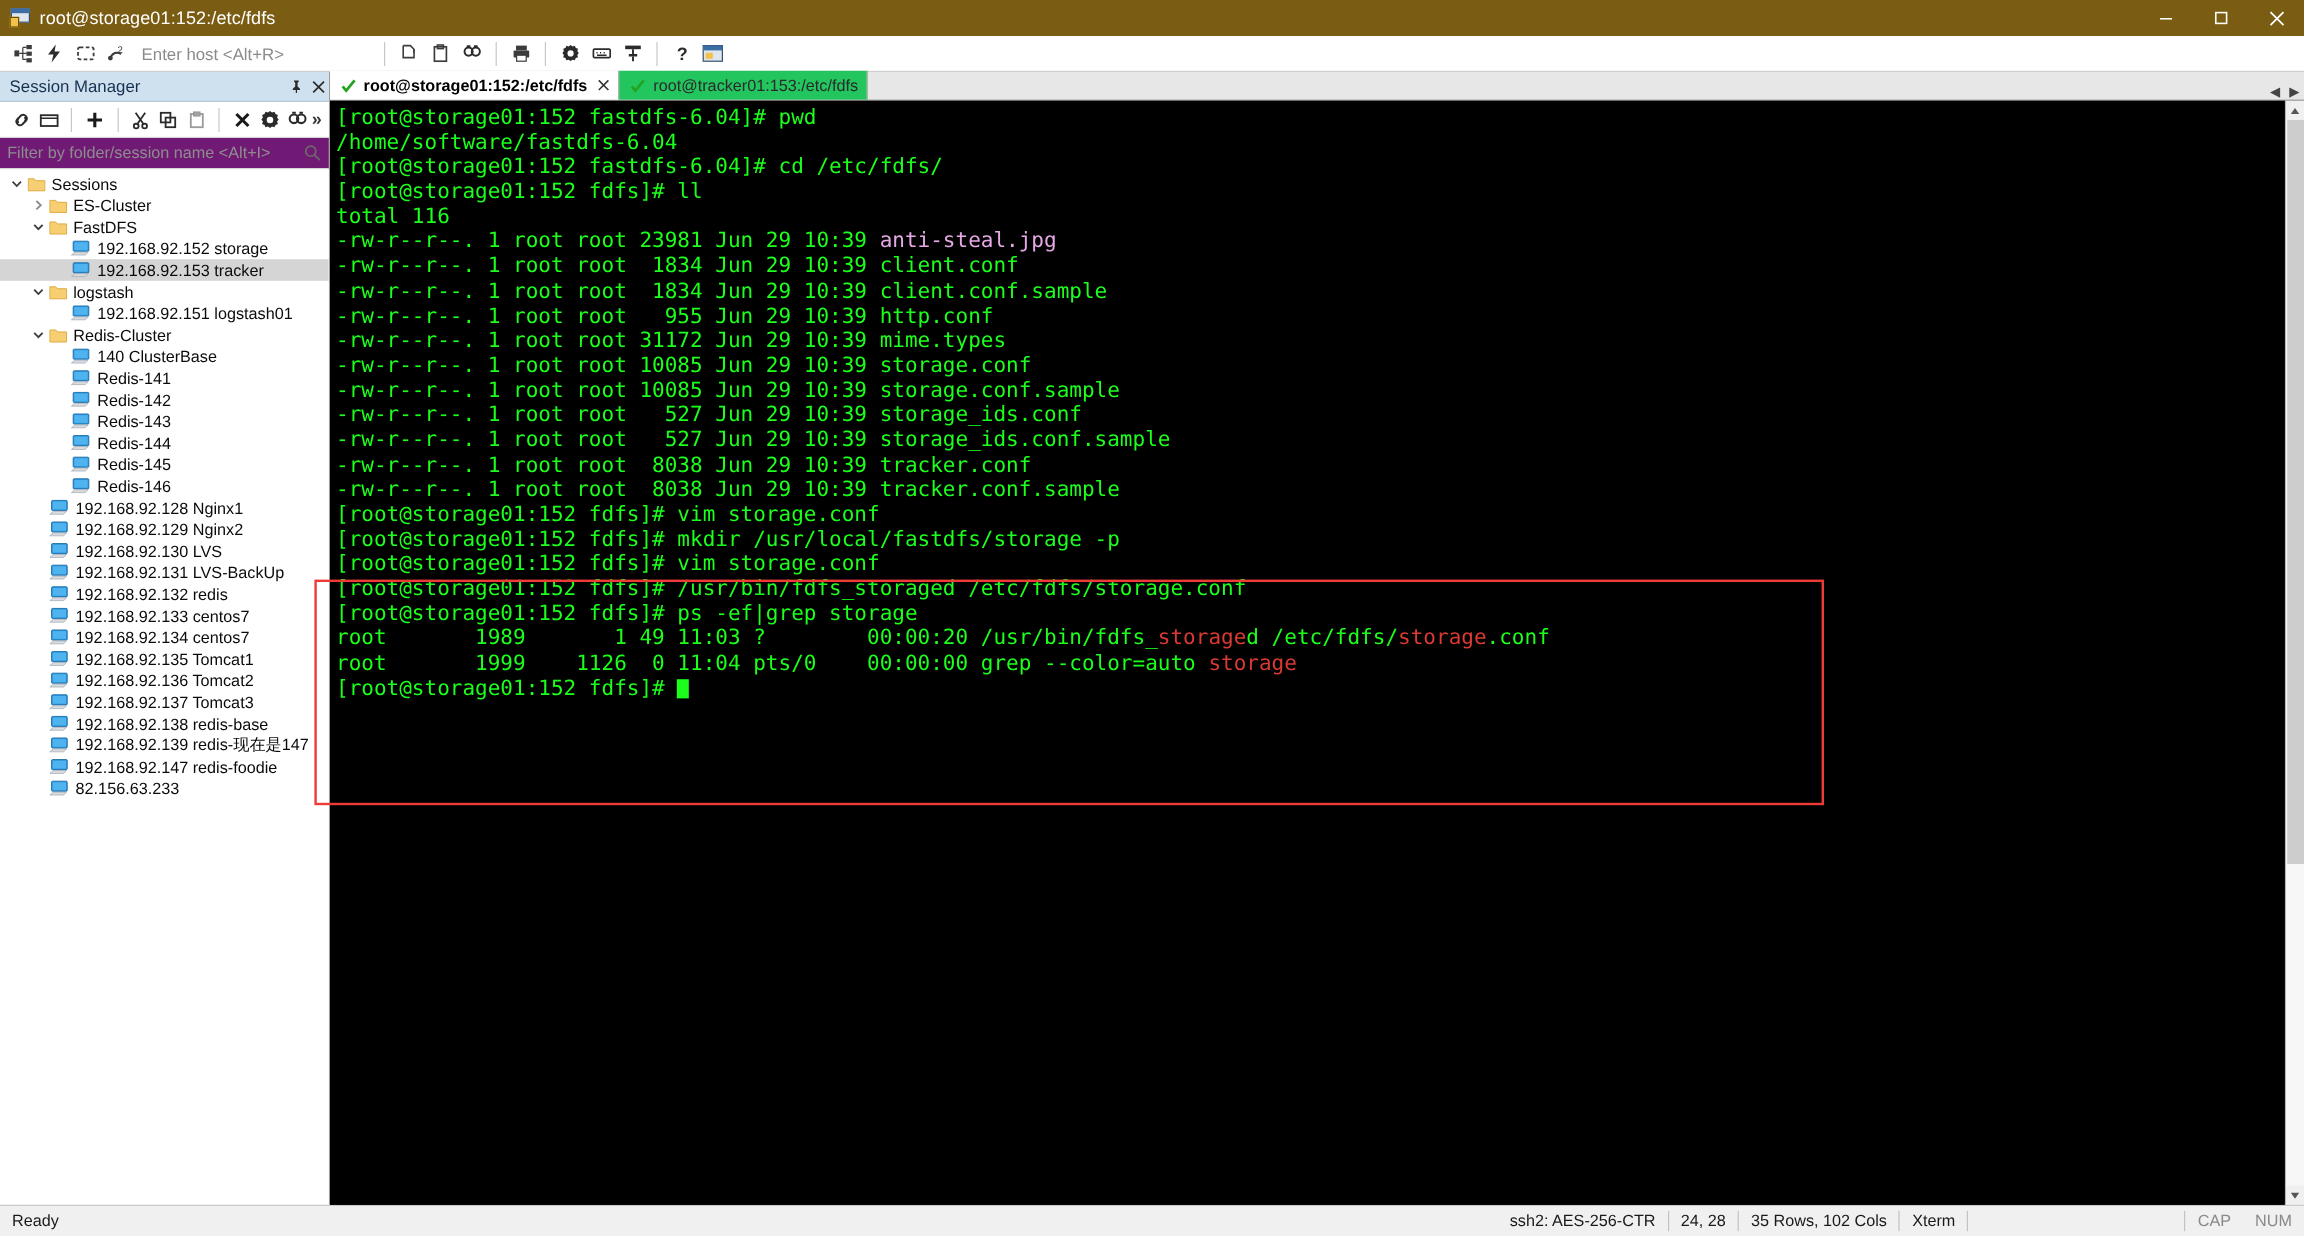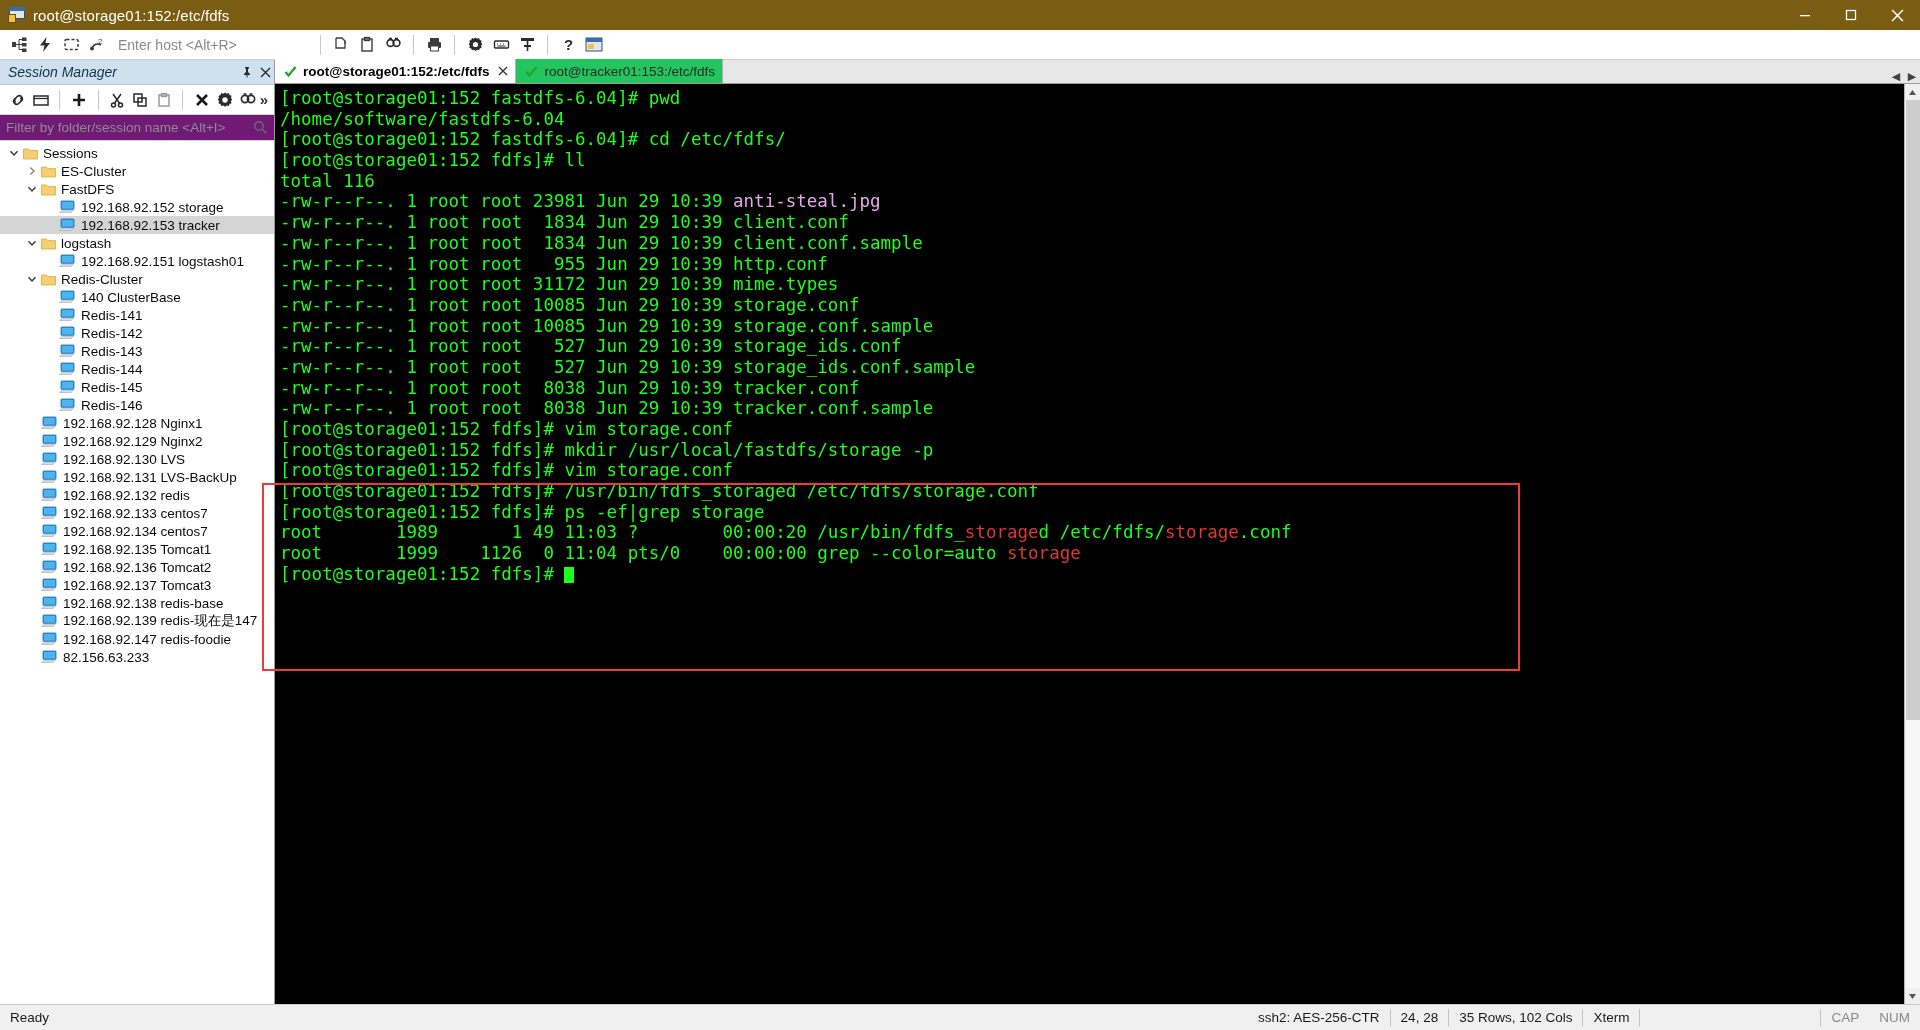--- a/index.html
+++ b/index.html
@@ -64,21 +64,21 @@
   
   .sessionmgr {
     width: 275px; flex: 0 0 275px; display: flex; flex-direction: column;
     background: #ffffff; border-right: 1px solid #9a9a9a;
   }
   .sm-header {
     height: 25px; background: #cfe0ef; display: flex; align-items: center;
     font-size: 14px; color: #16314f; padding-left: 8px; flex: 0 0 25px;
     border-bottom: 1px solid #b7c8d8;
   }
-  .sm-header .t { flex: 1; font-style: italic; }
+  .sm-header .t { flex: 1; }
   .sm-header .hbtn { width: 18px; height: 22px; display: flex; align-items: center; justify-content: center; }
 
   .sm-toolbar {
     height: 30px; background: #ffffff; display: flex; align-items: center;
     padding-left: 6px; flex: 0 0 30px; border-bottom: 1px solid #d6d6d6;
   }
   .sm-toolbar .tb-ico { width: 27px; }
   .sm-toolbar .more { margin-left: auto; margin-right: 6px; font-size: 15px; color: #333; font-weight: bold; }
 
   .sm-filter {

